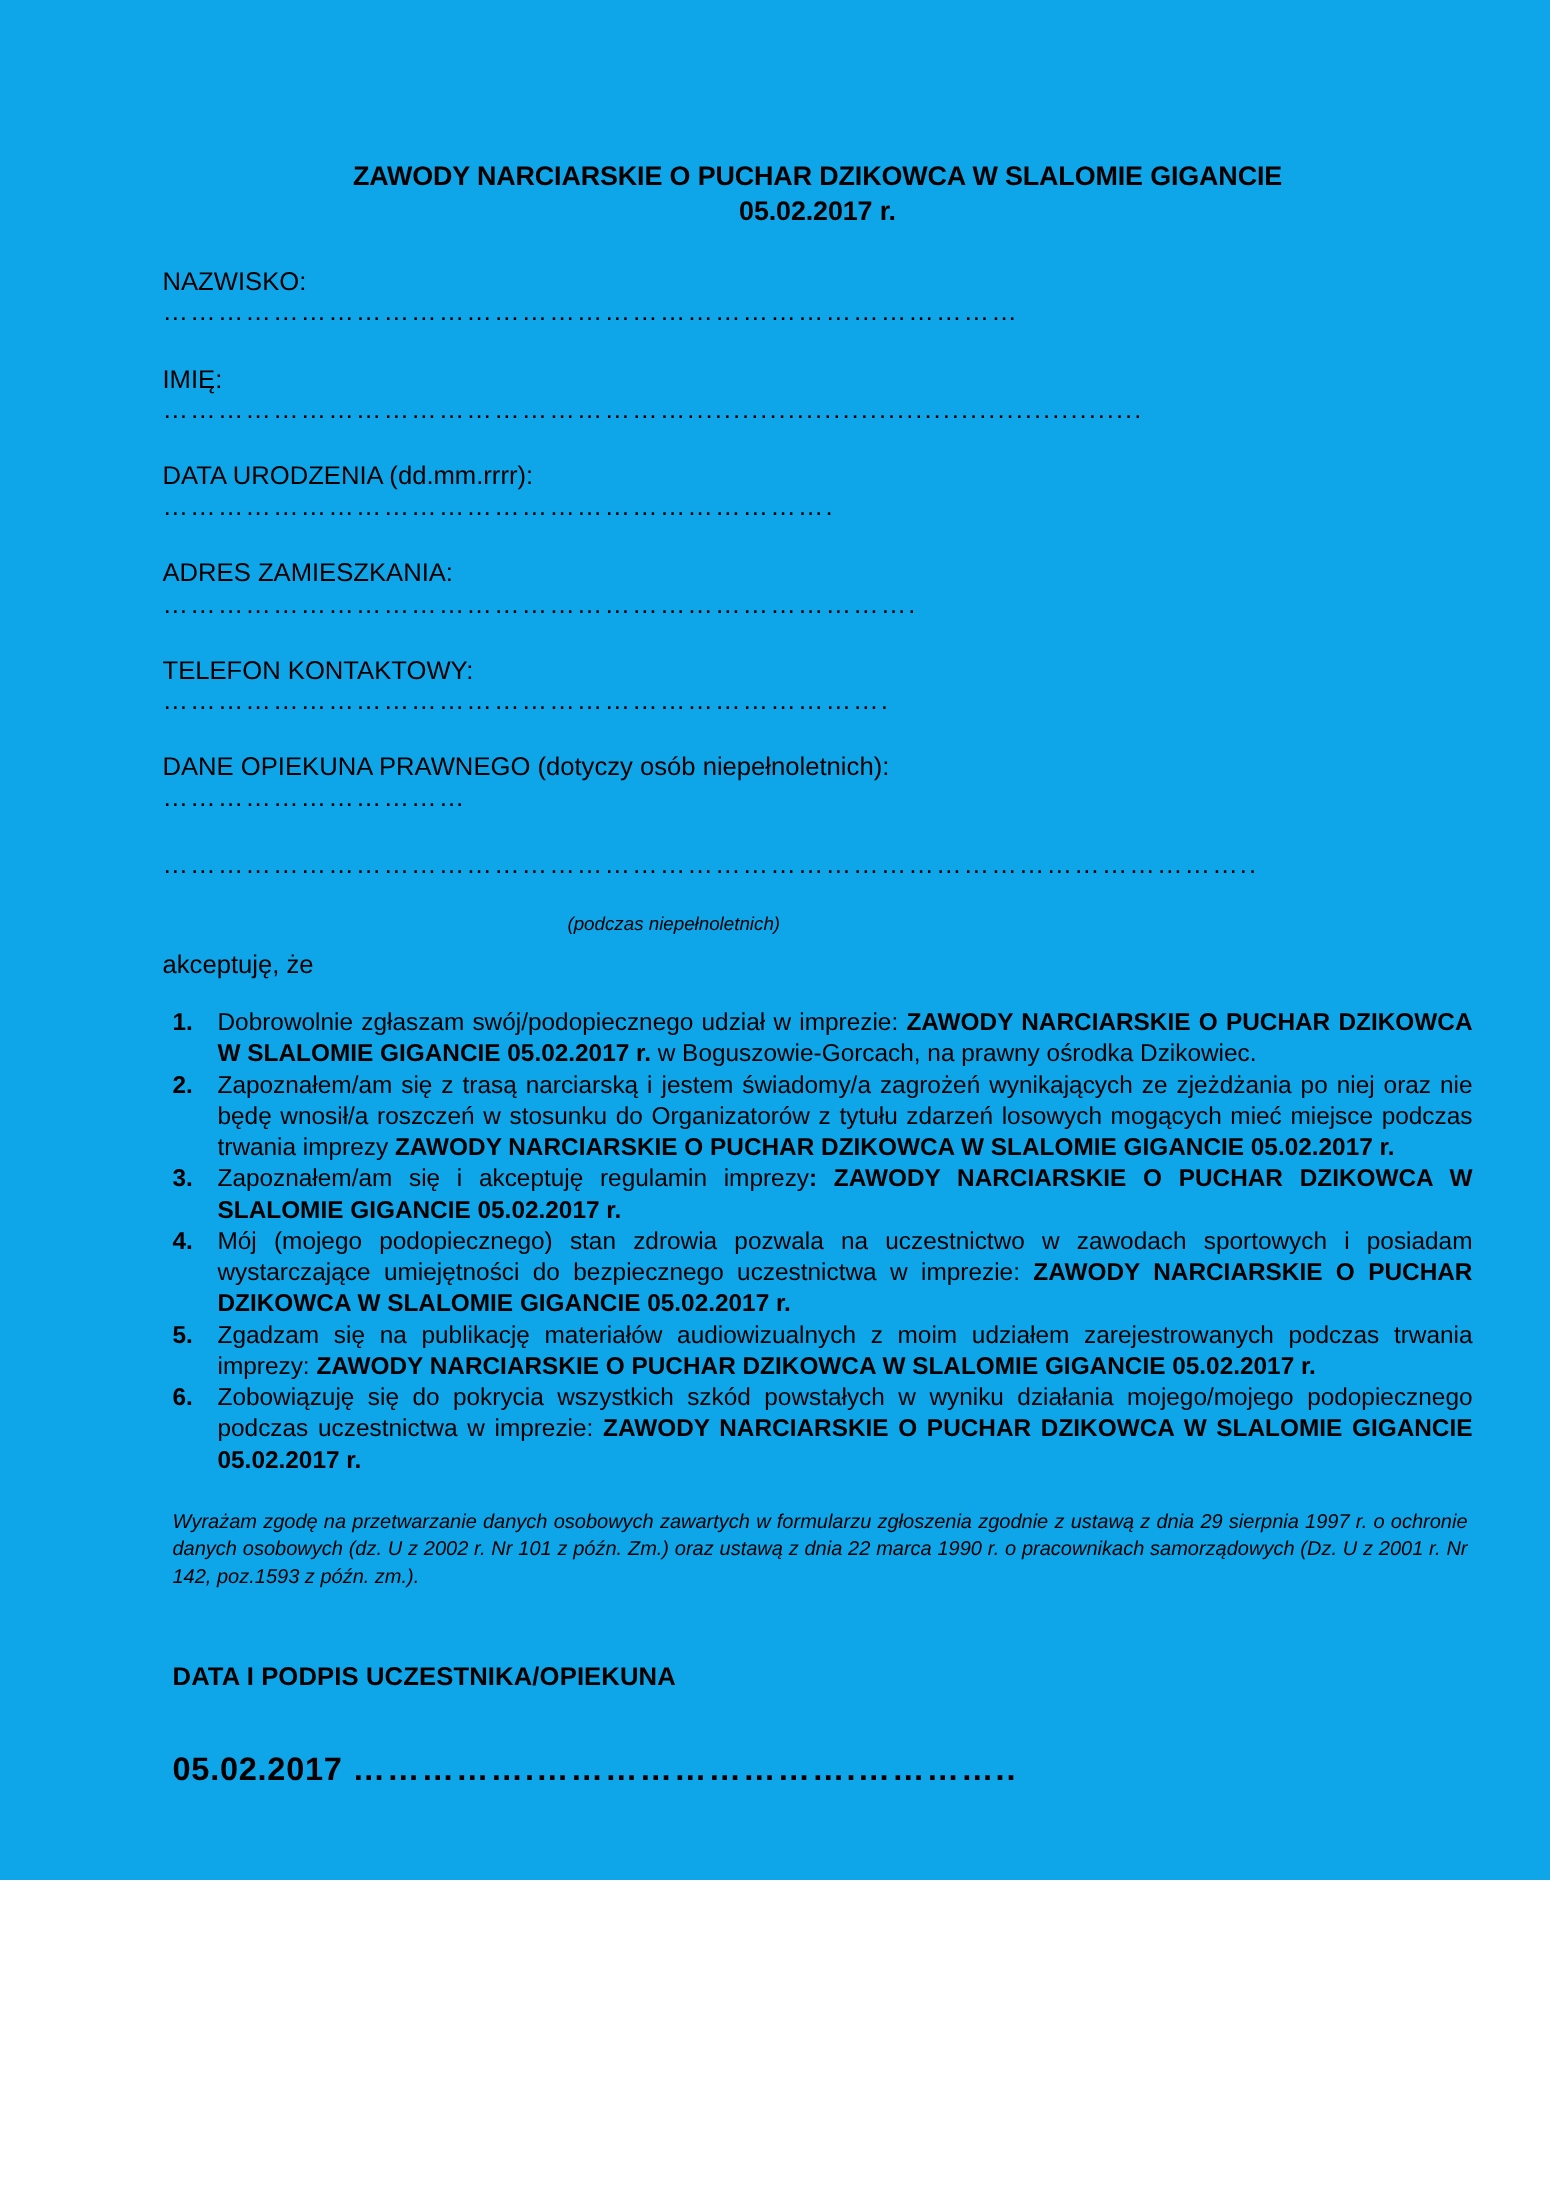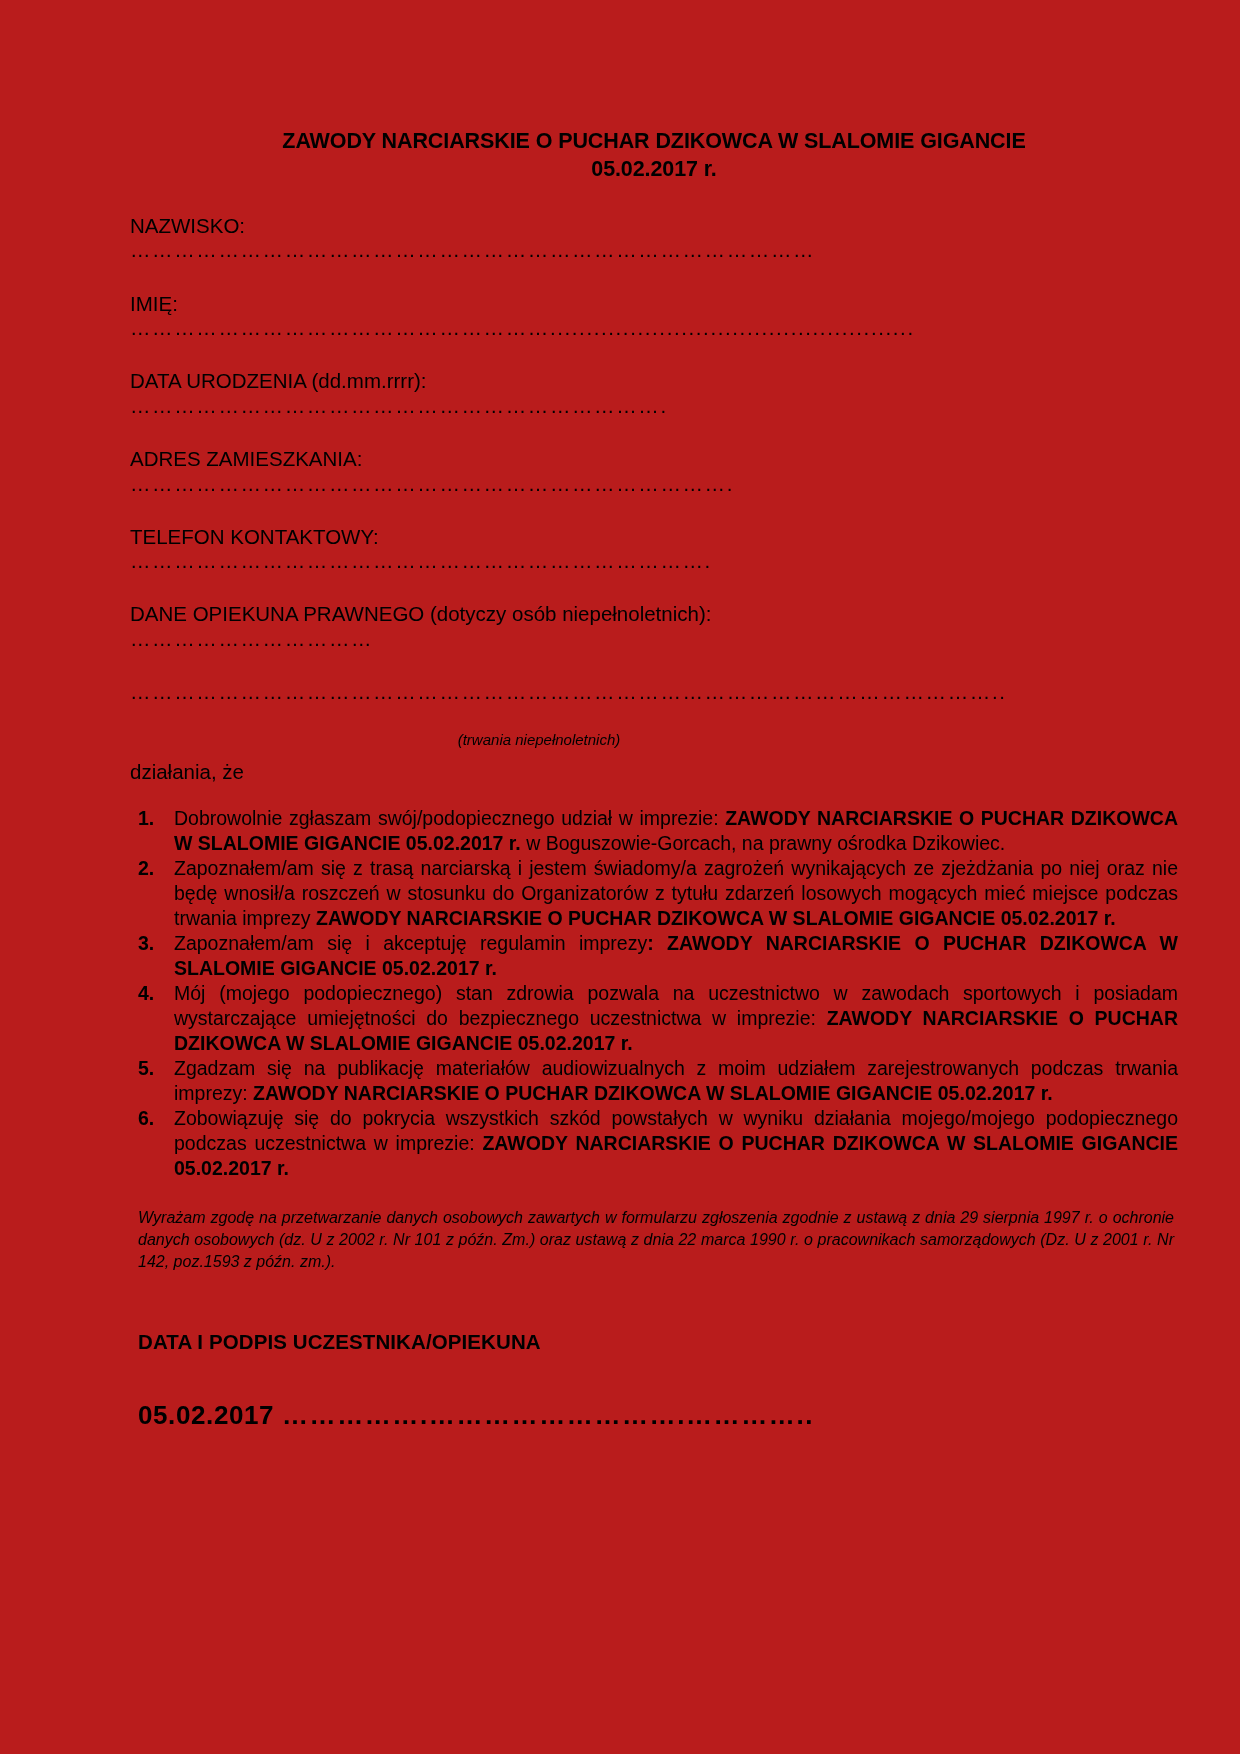--- a/index.html
+++ b/index.html
@@ -11,24 +11,24 @@
   body {
     width: 1240px;
     height: 1754px;
     font-family: "Liberation Sans", sans-serif;
     color: #000000;
     -webkit-font-smoothing: antialiased;
   }
   .page {
     position: relative;
     width: 1240px;
-    height: 1754px;
+    height: 1504px;
     box-sizing: border-box;
     padding: 128px 62px 0 130px;
-    background: #b91c1c;
+    background: #0ea5e9;
   }
 
   
   .doc-title {
     text-align: center;
     font-size: 21.5px;
     font-weight: bold;
     line-height: 1.30;
     letter-spacing: -0.1px;
     margin: 0 0 6px 0;
@@ -202,24 +202,24 @@
     </div>
 
     <div class="dots-row">………………………………………………………………………………………………………..</div>
   </div>
 
 
   <div class="sig-block">
   </div>
 
   <div class="sig-block" style="margin-top:26px;">
-    <div class="sig-caption">(trwania niepełnoletnich)</div>
-  </div>
-
-  <div class="plain-line">działania, że</div>
+    <div class="sig-caption">(podczas niepełnoletnich)</div>
+  </div>
+
+  <div class="plain-line">akceptuję, że</div>
 
   <ol class="declarations">
     <li>
       <span>Dobrowolnie zgłaszam swój/podopiecznego udział w imprezie: </span><b>ZAWODY NARCIARSKIE O PUCHAR DZIKOWCA W SLALOMIE GIGANCIE 05.02.2017 r.</b><span> w Boguszowie-Gorcach, na prawny ośrodka Dzikowiec.</span>
     </li>
     <li>
       <span>Zapoznałem/am się z trasą narciarską i jestem świadomy/a zagrożeń wynikających ze zjeżdżania po niej oraz nie będę wnosił/a roszczeń w stosunku do Organizatorów z tytułu zdarzeń losowych mogących mieć miejsce podczas trwania imprezy </span><b>ZAWODY NARCIARSKIE O PUCHAR DZIKOWCA W SLALOMIE GIGANCIE 05.02.2017 r.</b>
     </li>
     <li>
       <span>Zapoznałem/am się i akceptuję regulamin imprezy</span><b>: ZAWODY NARCIARSKIE O PUCHAR DZIKOWCA W SLALOMIE GIGANCIE 05.02.2017 r.</b>

